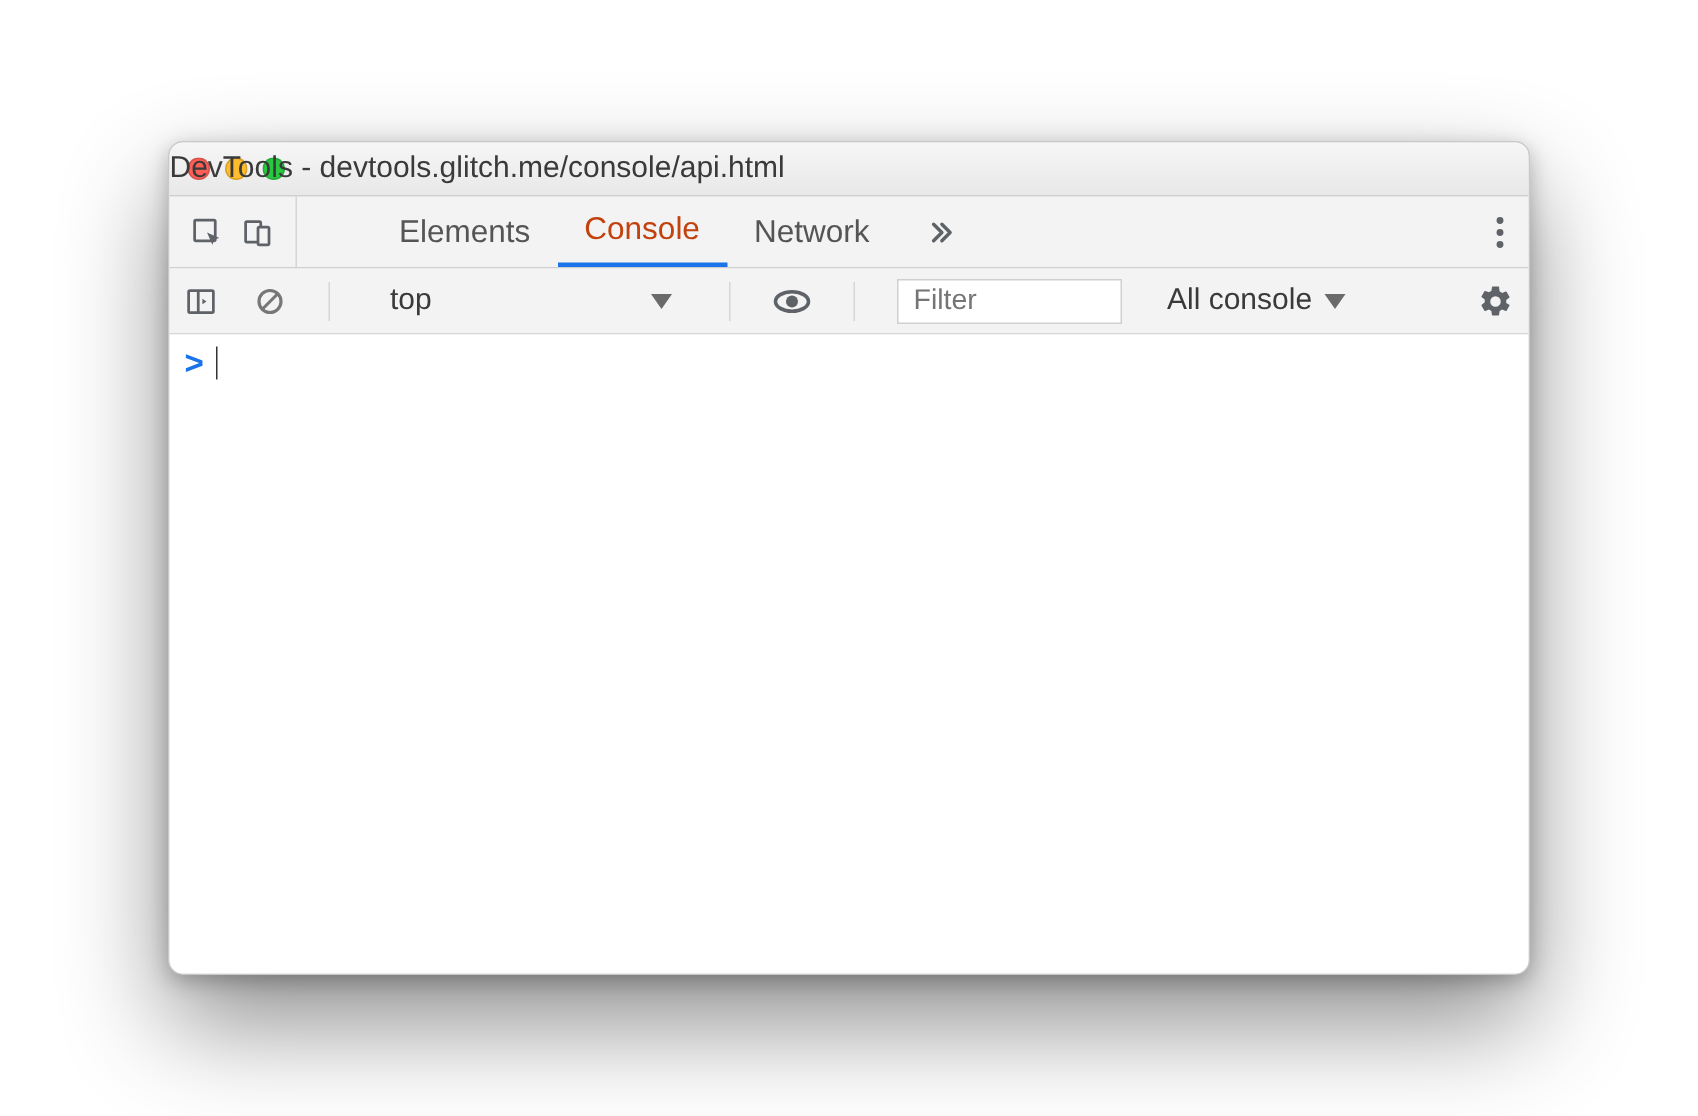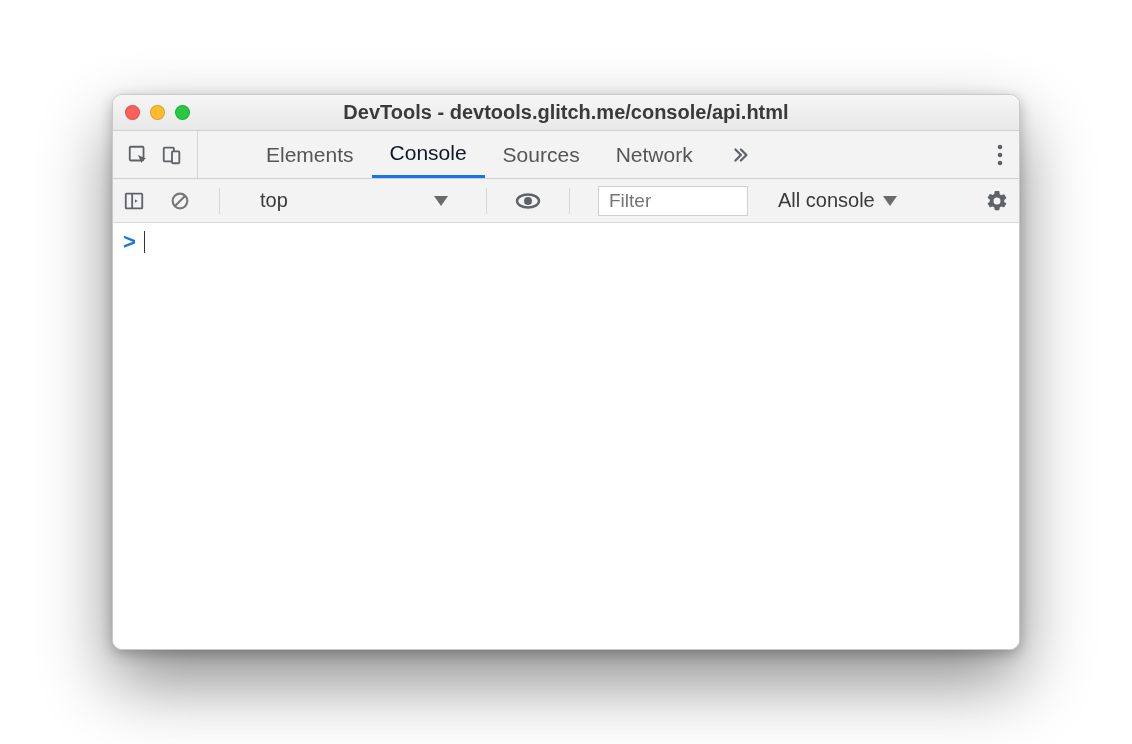--- a/index.html
+++ b/index.html
@@ -29,45 +29,44 @@
     padding: 0 12px;
     position: relative;
   }
   .traffic { display: flex; gap: 10px; }
   .dot { width: 15px; height: 15px; border-radius: 50%; border: .5px solid rgba(0,0,0,.15); }
   .dot.red { background: #ff5f57; }
   .dot.yellow { background: #ffbd2e; }
   .dot.green { background: #28c940; }
   .title {
     position: absolute; left: 0; right: 0;
-    text-align: center;
+    text-align: left;
     font-size: 20px; color: #3a3a3a;
     pointer-events: none;
-    font-weight: bold;
   }
   
   .tabrow {
     height: 48px;
     border-bottom: 1px solid #cfcfcf;
     background: #f3f3f3;
     display: flex; align-items: stretch; gap: 44px;
   }
   .tabrow .left-icons {
     display: flex; align-items: center; gap: 12px;
     padding: 0 14px;
     border-right: 1px solid #d6d6d6;
   }
   .tabs { display: flex; align-items: stretch; padding-left: 6px; }
   .tab {
     display: flex; align-items: center;
     padding: 0 18px; color: #555; cursor: pointer;
     font-size: 21px;
   }
   .tab.active {
-    color: #0f172a;
+    color: #c2410c;
     border-bottom: 3px solid #1a73e8;
   }
   .right-icons {
     margin-left: auto;
     display: flex; align-items: center; gap: 16px;
     padding: 0 16px;
   }
   .icon { color: #5f6368; display: inline-flex; }
   .icon svg { display: block; }
   
@@ -152,21 +151,20 @@
       <span class="icon">
         <svg width="22" height="22" viewBox="0 0 24 24" fill="none" stroke="#5f6368" stroke-width="2">
           <rect x="3" y="4" width="11" height="15" rx="1"></rect>
           <rect x="12" y="8" width="8" height="13" rx="1" fill="#f3f3f3"></rect>
         </svg>
       </span>
     </div>
     <div class="tabs">
       <div class="tab">Elements</div>
       <div class="tab active">Console</div>
-      <div class="tab">Sources</div>
       <div class="tab">Network</div>
       <div class="tab">
         <span class="icon">
           <svg width="22" height="22" viewBox="0 0 24 24" fill="none" stroke="#5f6368" stroke-width="2.5" stroke-linecap="round" stroke-linejoin="round">
             <path d="M7 6 L13 12 L7 18"></path>
             <path d="M13 6 L19 12 L13 18"></path>
           </svg>
         </span>
       </div>
     </div>

